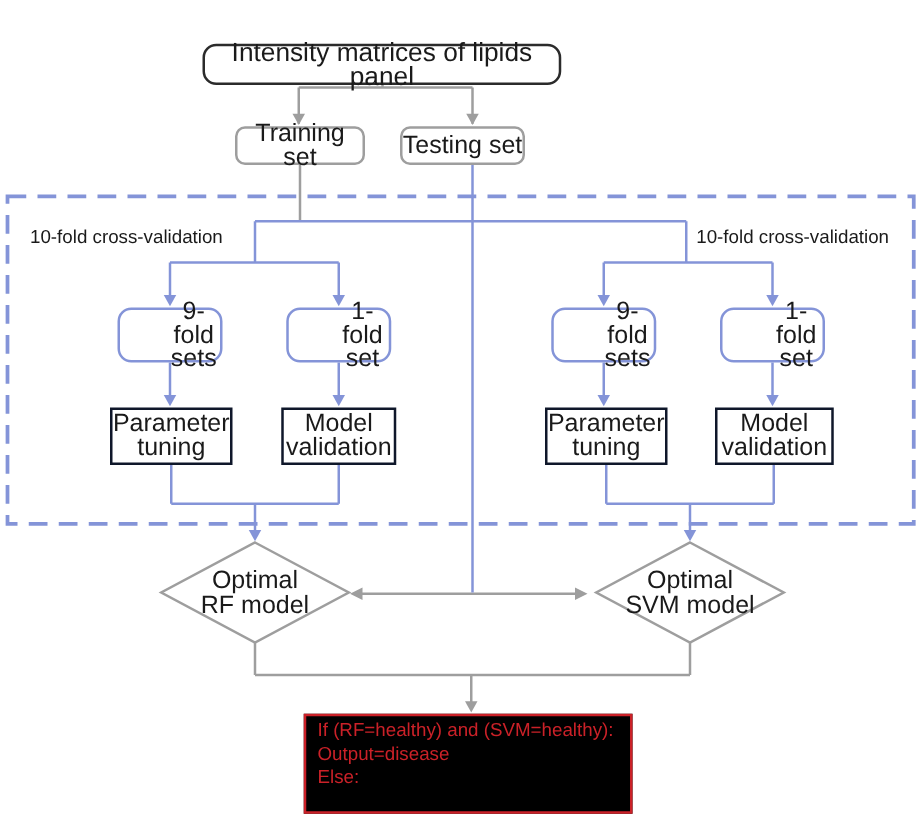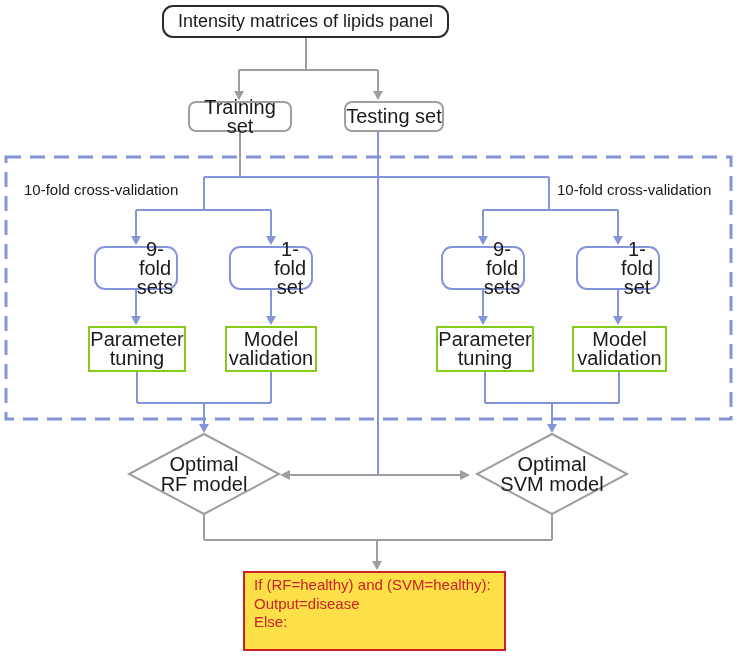--- a/index.html
+++ b/index.html
@@ -19,28 +19,28 @@
     position: absolute;
     display: flex;
     align-items: center;
     justify-content: center;
     text-align: center;
     background: #ffffff;
     font-size: 20px;
     line-height: 19px;
     white-space: pre-line;
   }
-  .b-black { border: 2px solid #2b2b2b; border-radius: 11px; font-size: 18px; }
+  .b-black { border: 2px solid #2b2b2b; border-radius: 11px; font-size: 21px; margin-top: 30px; }
   .b-gray  { border: 2px solid #9e9e9e; border-radius: 8px; }
   .b-blue-round { border: 2px solid #8494d8; border-radius: 11px; padding-left: 38px; }
-  .b-blue-rect  { border: 2px solid #84cc16; }
+  .b-blue-rect  { border: 2px solid #0f172a; }
 
   .node-root       { left: 162px; top: 5px;   width: 287px; height: 33px; }
   .node-training   { left: 188px; top: 101px; width: 104px; height: 31px; }
-  .node-testing    { left: 344px; top: 101px; width: 100px; height: 31px; }
+  .node-testing    { left: 320px; top: 101px; width: 100px; height: 31px; }
 
   .node-l-9fold    { left: 94px;  top: 246px; width: 84px; height: 44px; }
   .node-l-1fold    { left: 229px; top: 246px; width: 84px; height: 44px; }
   .node-r-9fold    { left: 441px; top: 246px; width: 84px; height: 44px; }
   .node-r-1fold    { left: 576px; top: 246px; width: 84px; height: 44px; }
 
   .node-l-param    { left: 88px;  top: 326px; width: 98px; height: 46px; }
   .node-l-valid    { left: 225px; top: 326px; width: 92px; height: 46px; }
   .node-r-param    { left: 436px; top: 326px; width: 98px; height: 46px; }
   .node-r-valid    { left: 572px; top: 326px; width: 95px; height: 46px; }
@@ -68,21 +68,21 @@
   }
   .diamond-text-rf  { left: 134px; top: 444px; width: 140px; height: 60px; }
   .diamond-text-svm { left: 482px; top: 444px; width: 140px; height: 60px; }
 
   .rule-box {
     position: absolute;
     left: 243px; top: 571px;
     width: 263px; height: 80px;
     border: 2px solid #cb2128;
     color: #cb2128;
-    background: #fde047;
+    background: #000000;
     font-size: 15px;
     line-height: 18.5px;
     padding: 3px 9px;
     text-align: left;
   }
 </style>
 </head>
 <body>
 
 <div class="canvas">

